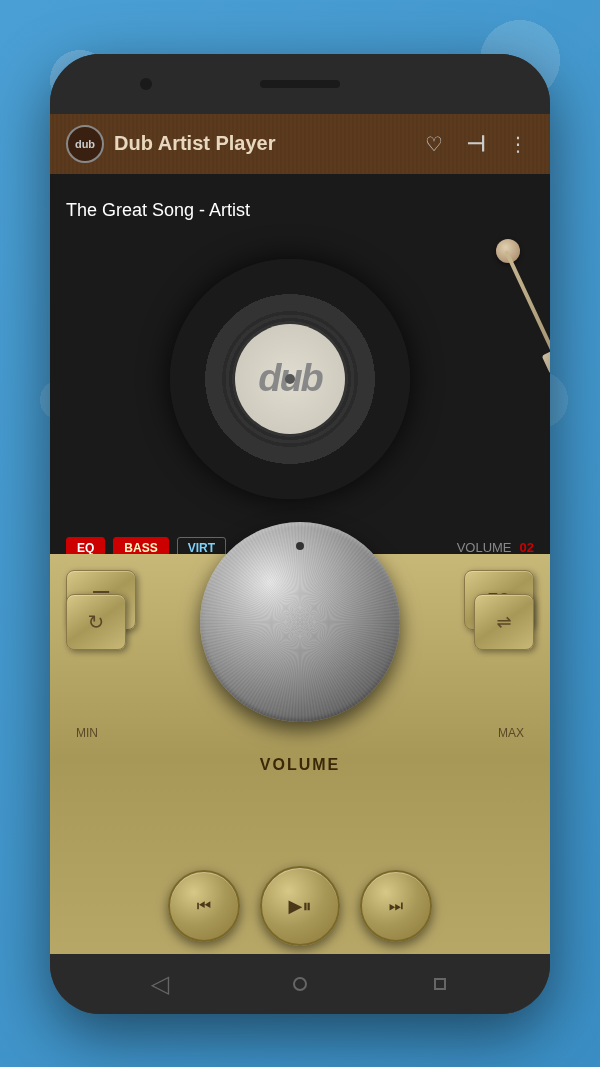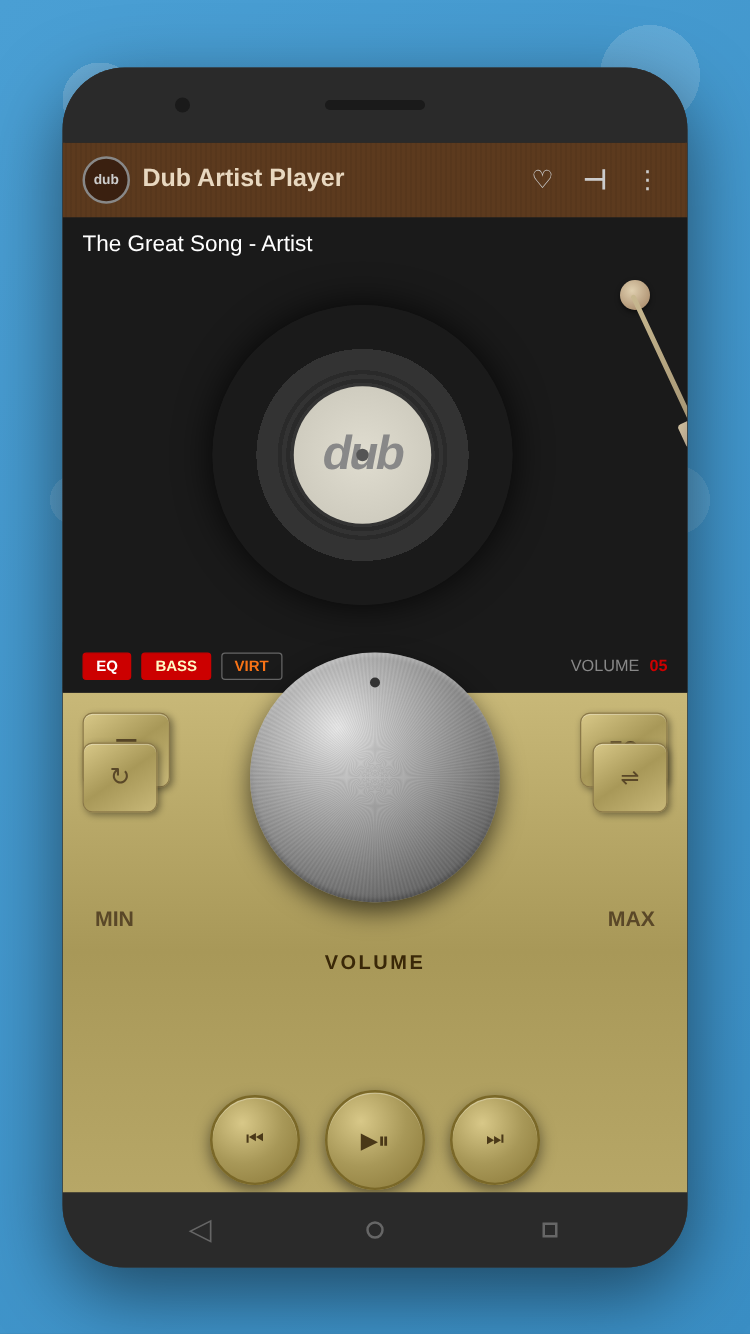--- a/index.html
+++ b/index.html
@@ -124,21 +124,21 @@
     .turntable-area {
       background: #1a1a1a;
       height: 380px;
       position: relative;
       overflow: hidden;
     }
 
     .song-title {
       color: #ffffff;
       font-size: 18px;
-      padding: 11px 16px 8px;
+      padding: 26px 16px 8px;
       font-weight: normal;
     }
 
     .turntable-visual {
       position: relative;
       width: 100%;
       height: 300px;
       display: flex;
       align-items: center;
       justify-content: center;
@@ -271,21 +271,21 @@
 
     .ctrl-btn.bass {
       background: #cc0000;
       border-color: #cc0000;
       color: #fef9c3;
     }
 
     .ctrl-btn.virt {
       background: transparent;
       border-color: #666;
-      color: #f97316;
+      color: #7dd3fc;
     }
 
     .volume-label {
       margin-left: auto;
       color: #888;
       font-size: 13px;
     }
 
     .volume-value {
       color: #cc0000;
@@ -395,22 +395,22 @@
     .knob-min-max {
       width: 100%;
       display: flex;
       justify-content: space-between;
       padding: 0 10px;
       margin-top: -8px;
     }
 
     .knob-min-max span {
       color: #5a4828;
-      font-size: 17px;
-      font-weight: bold;
+      font-size: 12px;
+      font-weight: normal;
     }
 
     .volume-text {
       color: #3a2808;
       font-size: 16px;
       font-weight: bold;
       letter-spacing: 2px;
       margin-top: 4px;
     }
 
@@ -550,21 +550,21 @@
             <div class="tonearm-head"></div>
           </div>
         </div>
       </div>
 
       <div class="controls-bar">
         <button class="ctrl-btn eq">EQ</button>
         <button class="ctrl-btn bass">BASS</button>
         <button class="ctrl-btn virt">VIRT</button>
         <span class="volume-label">VOLUME</span>
-        <span class="volume-value">05</span>
+        <span class="volume-value">02</span>
       </div>
 
       <div class="progress-bar-area">
         
         
         
       </div>
     </div>
 
     <div class="controls-panel">

